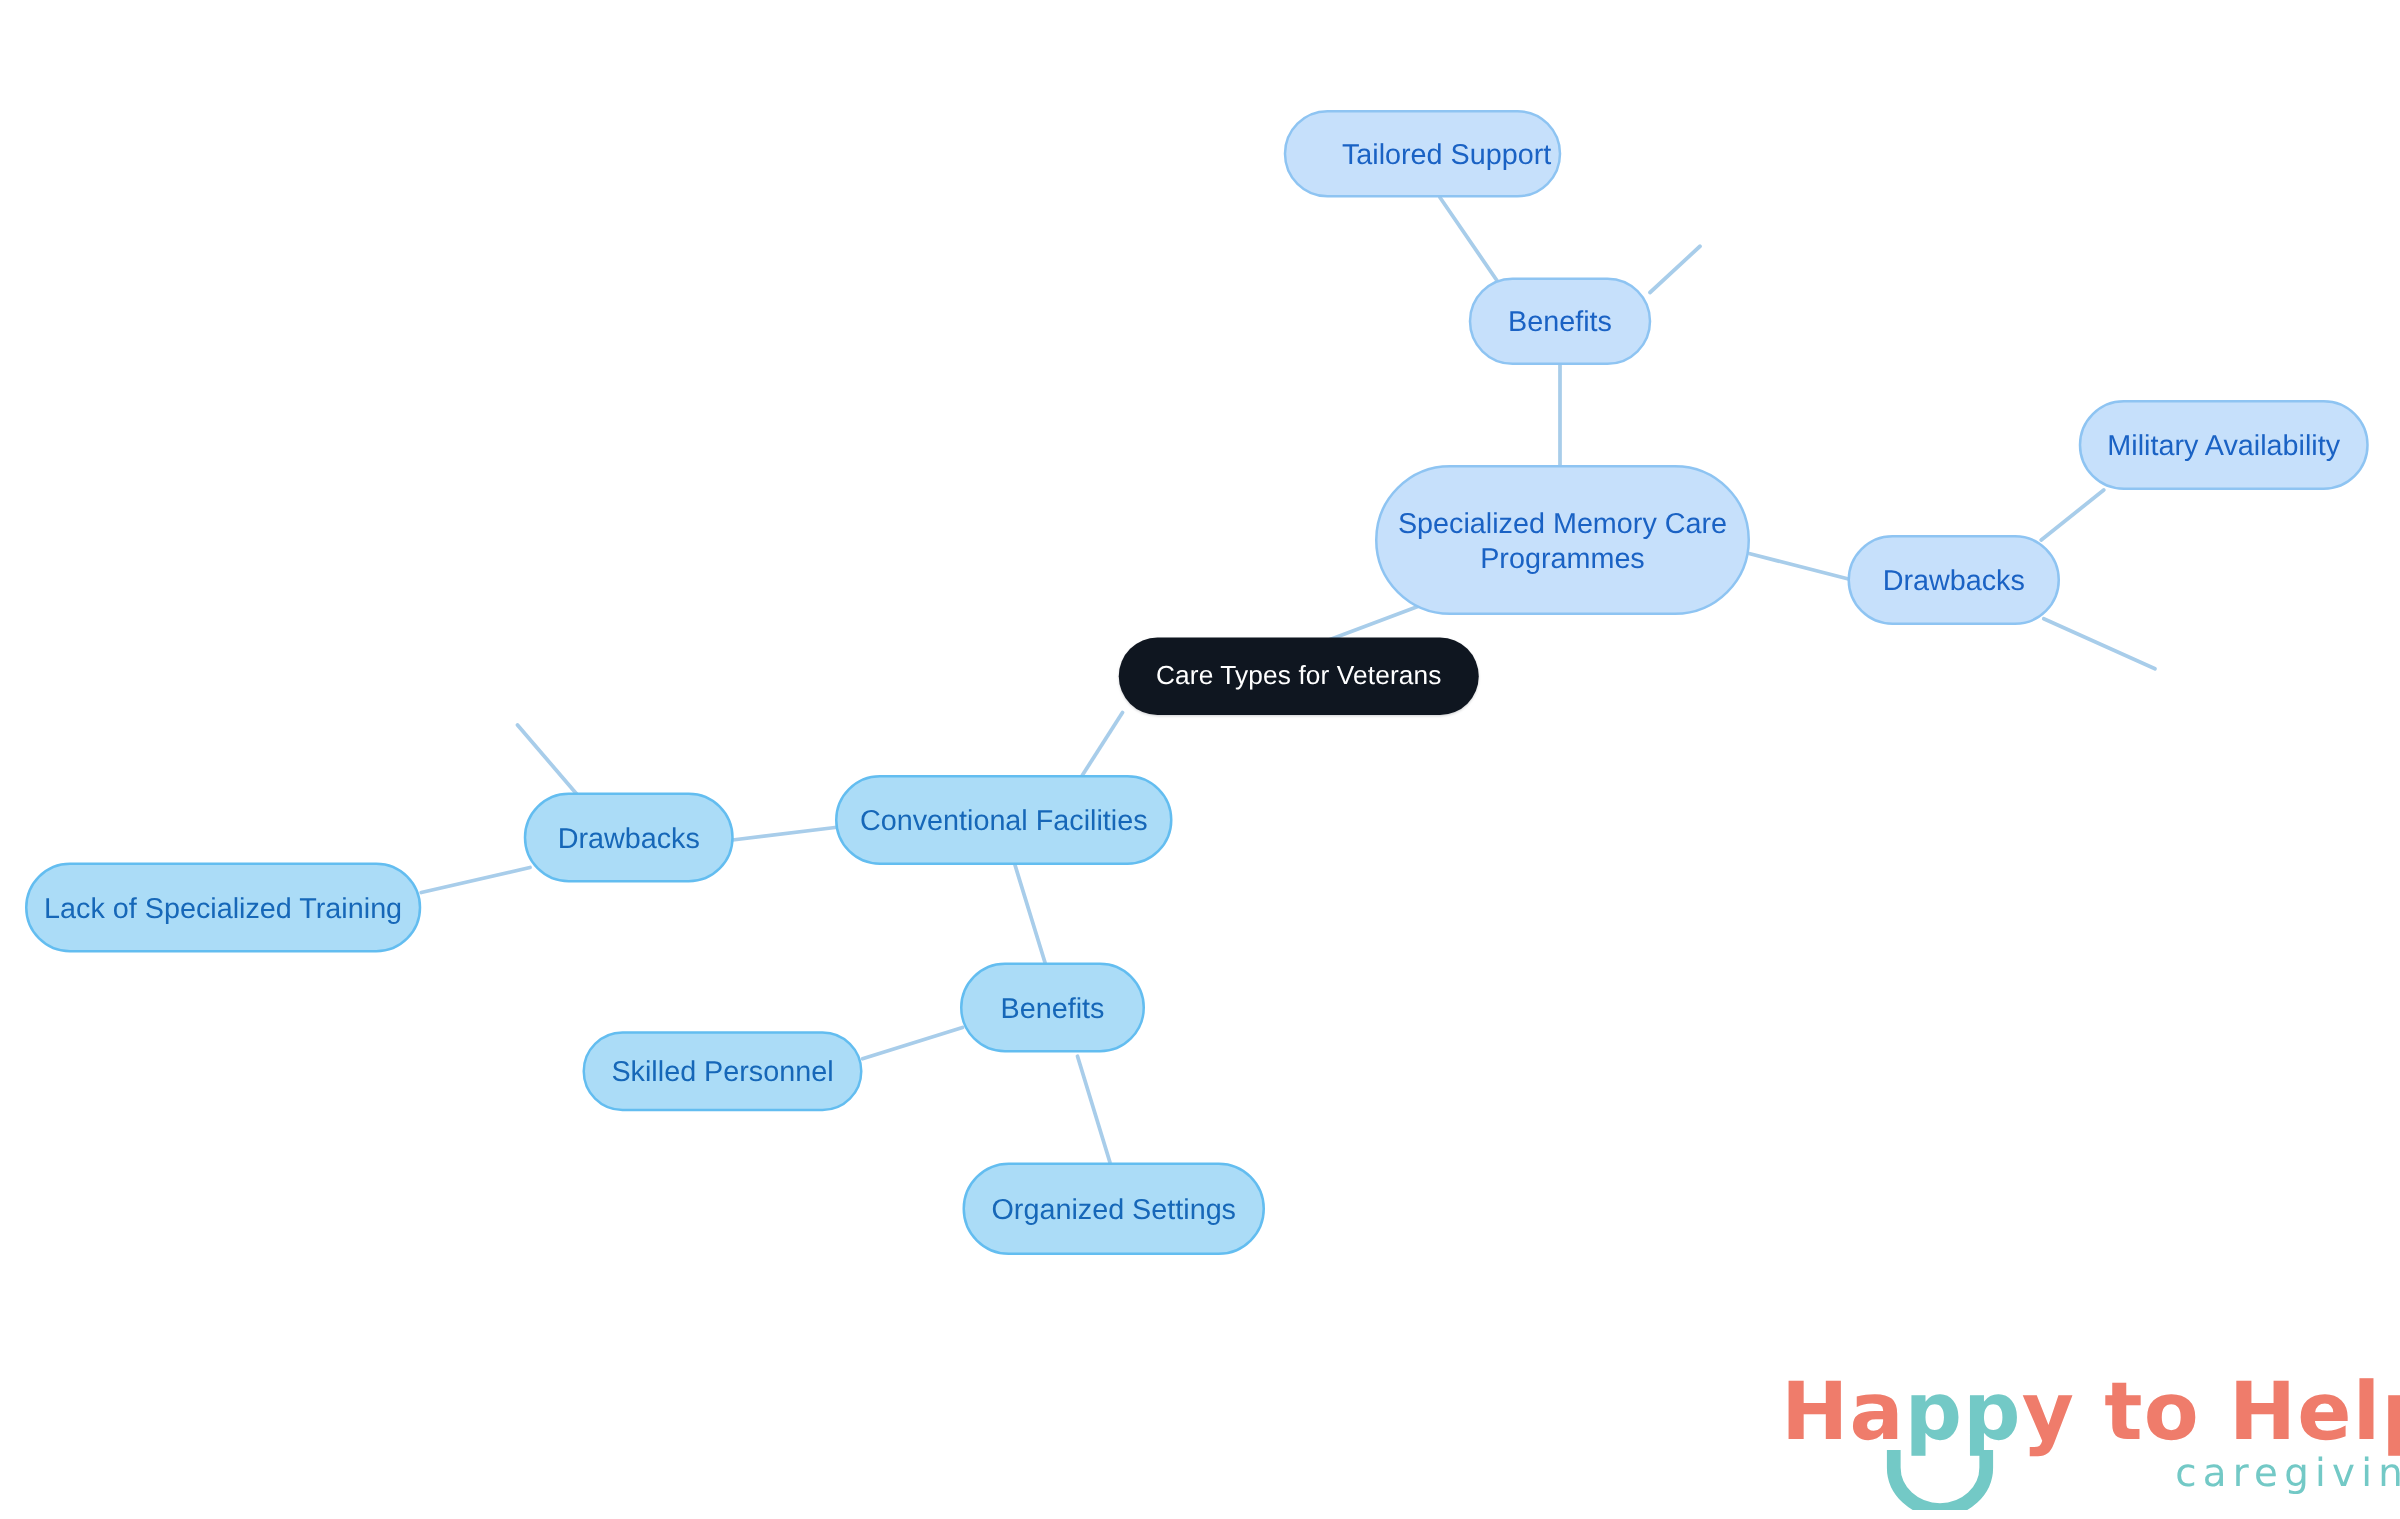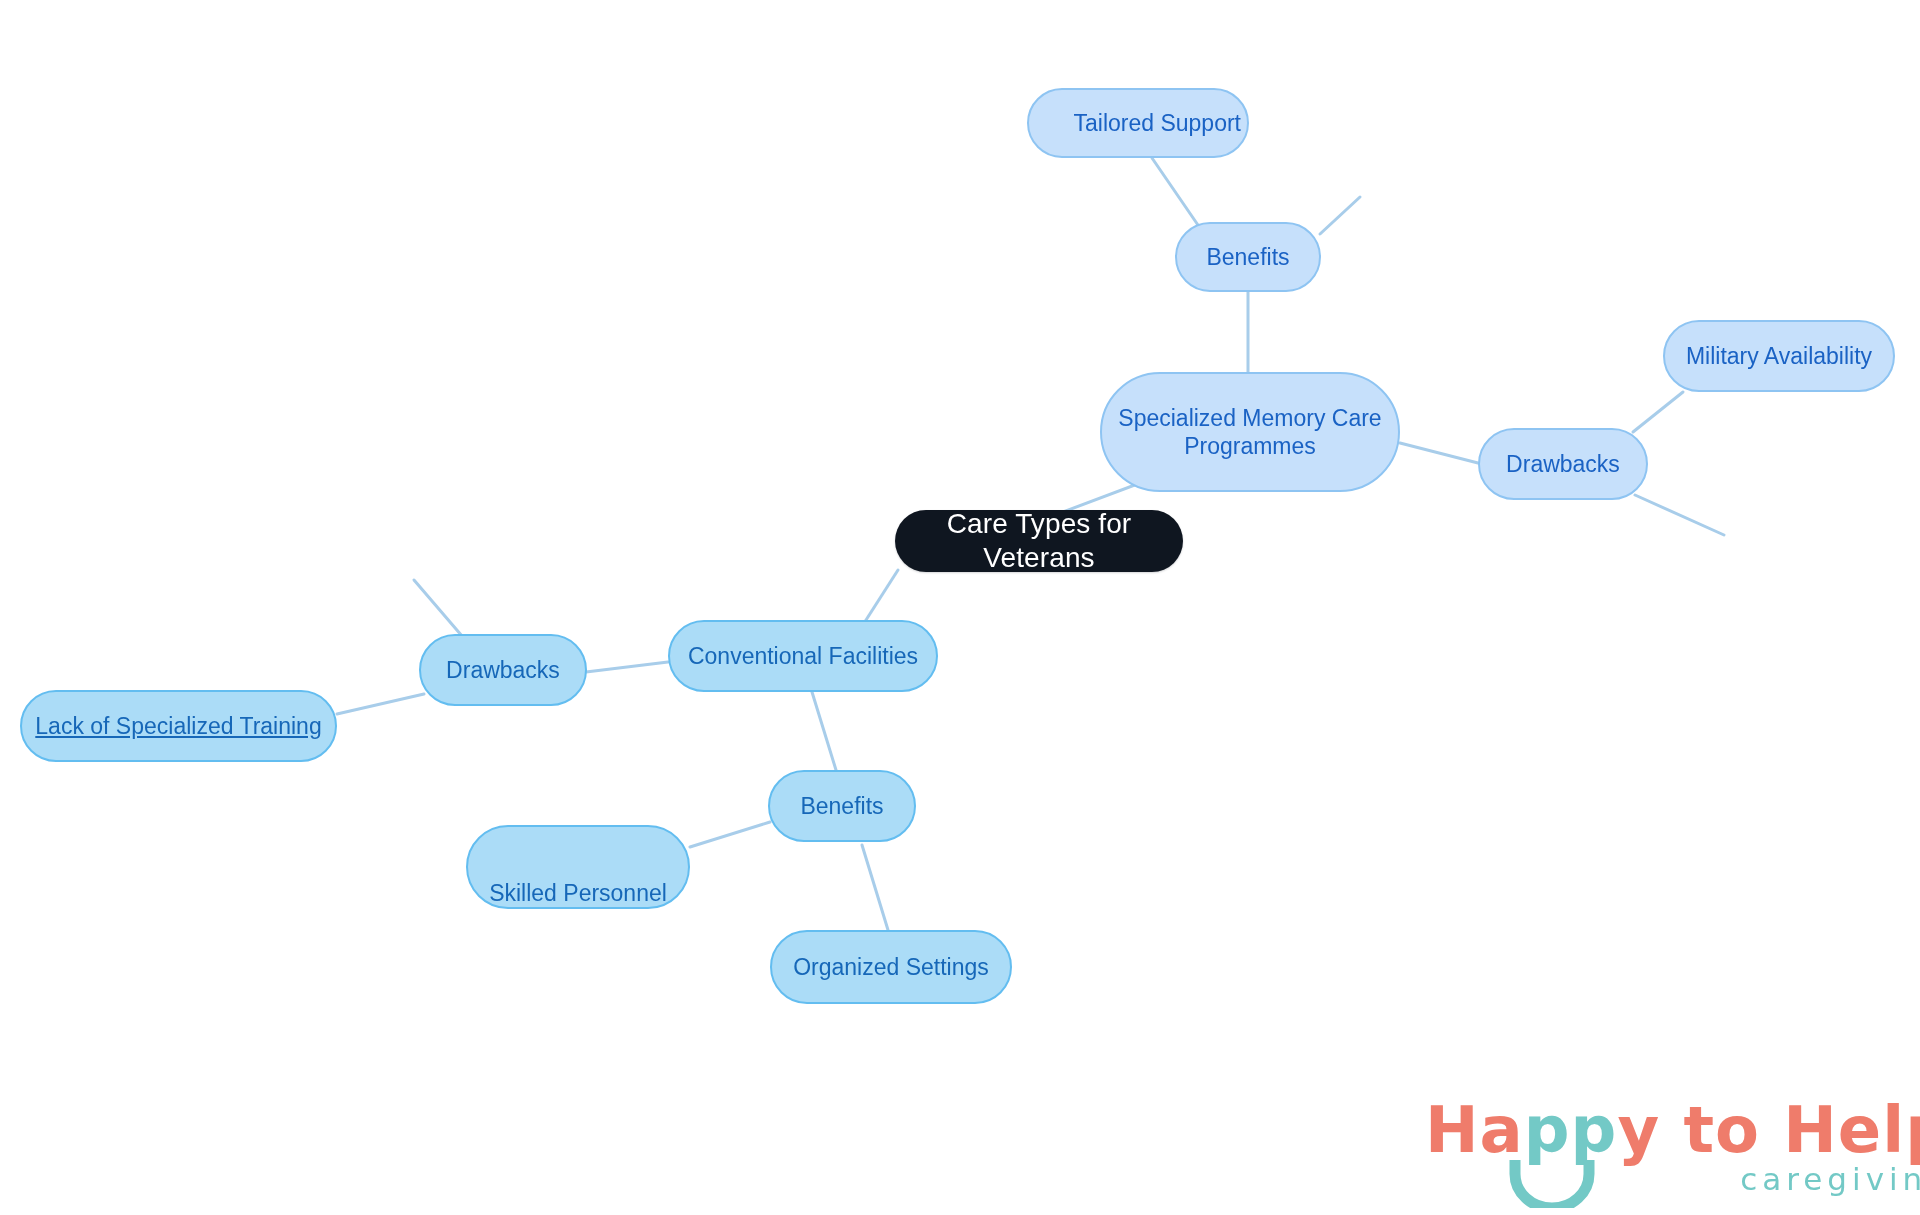--- a/index.html
+++ b/index.html
@@ -49,21 +49,21 @@
     display: block;
     padding: 0 6px;
     white-space: pre-line;
   }
 
   
   .node.root {
     background: #0f1620;
     color: #ffffff;
     border: none;
-    font-size: 28px;
+    font-size: 21px;
     letter-spacing: 0.1px;
     border-radius: 38px;
     box-shadow: 0 1px 2px rgba(15,22,32,0.18);
   }
 
   
   .node.branch {
     background: #abdcf7;
     border: 2px solid #63bdf0;
     color: #1667b8;
@@ -178,29 +178,29 @@
 
   <div class="node branch" style="left:668px; top:620px; width:270px; height:72px;">
     <span class="node-label">Conventional Facilities</span>
   </div>
 
   <div class="node branch" style="left:419px; top:634px; width:168px; height:72px;">
     <span class="node-label">Drawbacks</span>
   </div>
 
 
-  <div class="node branch" style="left:20px; top:690px; width:317px; height:72px;text-decoration:underline;">
+  <div class="node branch" style="left:20px; top:690px; width:317px; height:72px;">
     <span class="node-label">Lack of Specialized Training</span>
   </div>
 
   <div class="node branch" style="left:768px; top:770px; width:148px; height:72px;">
     <span class="node-label">Benefits</span>
   </div>
 
-  <div class="node branch" style="left:466px; top:825px; width:224px; height:84px;align-items:flex-end;">
+  <div class="node branch" style="left:466px; top:825px; width:224px; height:64px;">
     <span class="node-label">Skilled Personnel</span>
   </div>
 
   <div class="node branch" style="left:770px; top:930px; width:242px; height:74px;">
     <span class="node-label">Organized Settings</span>
   </div>
 
   <div id="logo" style="left:1425px; top:1098px;">
     <div class="logo-row">
       <div class="logo-wordmark">

